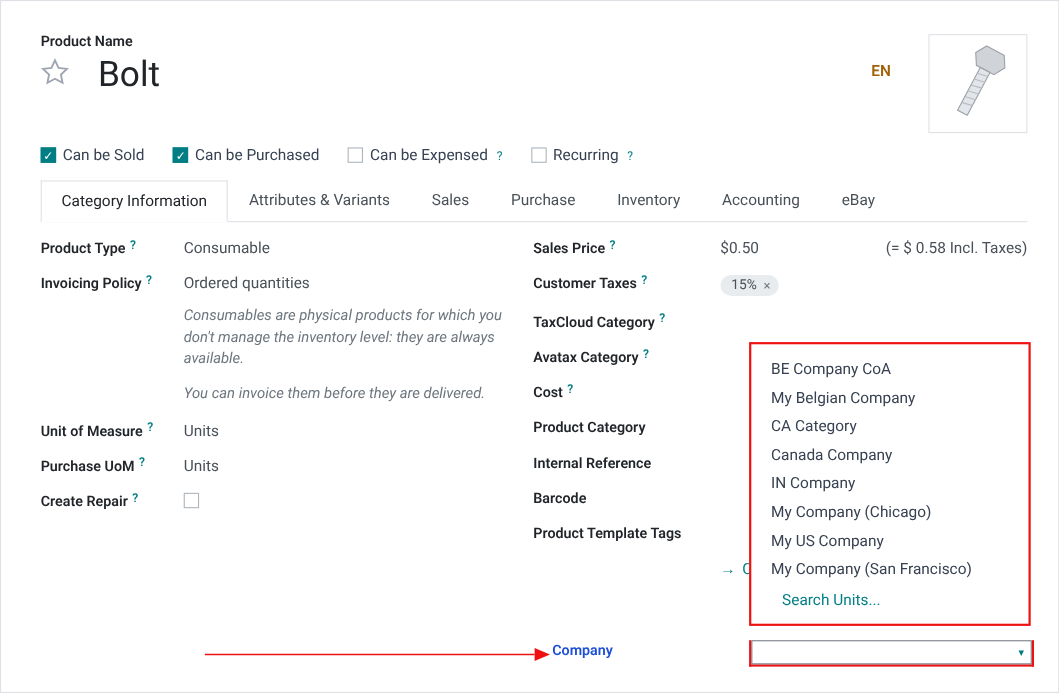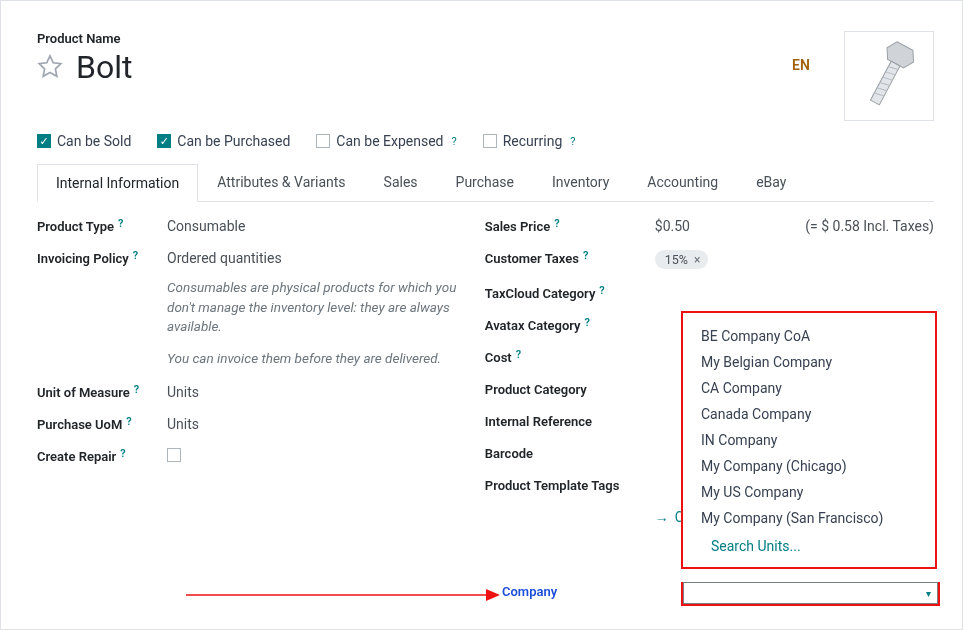--- a/index.html
+++ b/index.html
@@ -2,21 +2,21 @@
 <html><head>
 <meta charset="utf-8">
 <style>
   * { box-sizing:border-box; }
   body { margin:0; font-family:-apple-system,BlinkMacSystemFont,"Segoe UI",Roboto,Helvetica,Arial,sans-serif; font-size:14px; color:#374151; background:#fff; }
   .frame { width:963px; height:630px; position:relative; border:1px solid #dee2e6; padding:10px 0 0 0; }
   .content { padding:20px 28px 0 36px; }
   .header-row { display:flex; align-items:flex-start; }
   .header-left { flex:1; }
   .pname-label { font-size:13px; font-weight:600; color:#212529; margin-bottom:2px; }
-  .title-row { display:flex; align-items:center; gap:13px; }
+  .title-row { display:flex; align-items:center; gap:26px; }
   .star { color:#9fa6b2; }
   .title { font-size:32px; color:#212529; font-weight:400; }
   .lang-col { width:70px; text-align:center; padding-top:26px; }
   .lang { color:#a16207; font-weight:600; font-size:14px; }
   .img-box { width:90px; height:90px; border:1px solid #dee2e6; display:flex; align-items:center; justify-content:center; margin-left:8px; }
   .flags { display:flex; gap:26px; margin-top:12px; }
   .flag { display:flex; align-items:center; gap:6px; color:#374151; font-size:14px; }
   .chk { width:14px; height:14px; flex:0 0 14px; display:inline-flex; align-items:center; justify-content:center; font-size:11px; border:1px solid #adb5bd; color:#fff; }
   .chk.on { background:#017e84; border-color:#017e84; }
   .help { color:#017e84; font-size:11px; vertical-align:super; margin-left:2px; }
@@ -97,21 +97,21 @@
           <span class="help">?</span>
         </label>
     <label class="flag">
           <span class="chk"></span>
           <span>Recurring</span>
           <span class="help">?</span>
         </label>
   </div>
 
   <div class="tabs">
-    <div class="tab active">Internal Information</div>
+    <div class="tab active">Category Information</div>
     <div class="tab">Attributes &amp; Variants</div>
     <div class="tab">Sales</div>
     <div class="tab">Purchase</div>
     <div class="tab">Inventory</div>
     <div class="tab">Accounting</div>
     <div class="tab">eBay</div>
   </div>
 
   <div class="form">
     <div class="col">
@@ -196,21 +196,21 @@
               </span></div>
           </div>
     </div>
   </div>
 
  </div>
 
  <div class="dropdown">
    <div class="item">BE Company CoA</div>
    <div class="item">My Belgian Company</div>
-   <div class="item">CA Company</div>
+   <div class="item">CA Category</div>
    <div class="item">Canada Company</div>
    <div class="item">IN Company</div>
    <div class="item">My Company (Chicago)</div>
    <div class="item">My US Company</div>
    <div class="item">My Company (San Francisco)</div>
    <div class="more">Search Units...</div>
  </div>
 
  <div class="company-lbl">Company</div>
  <div class="company-input">

